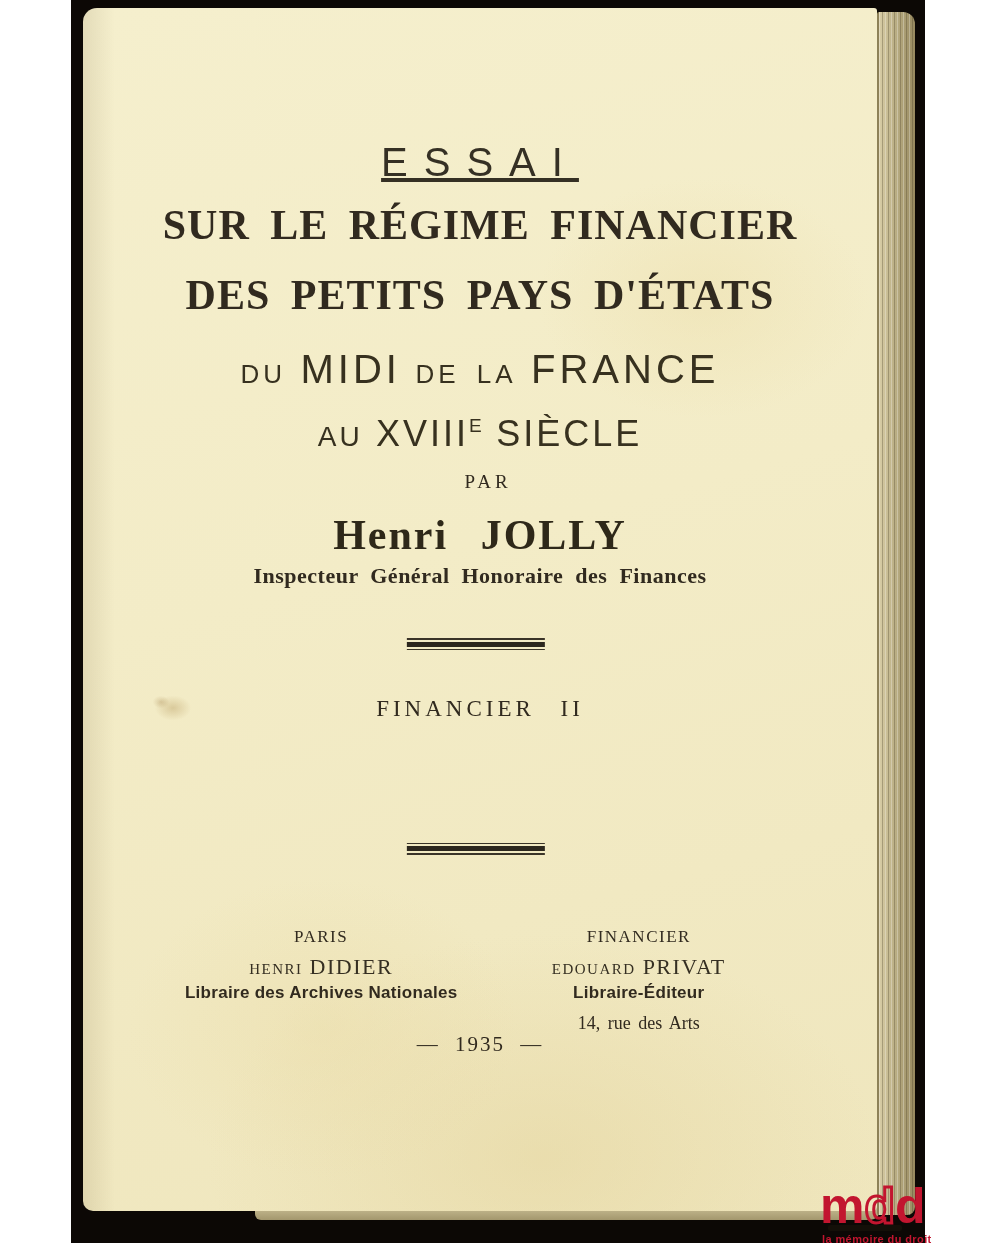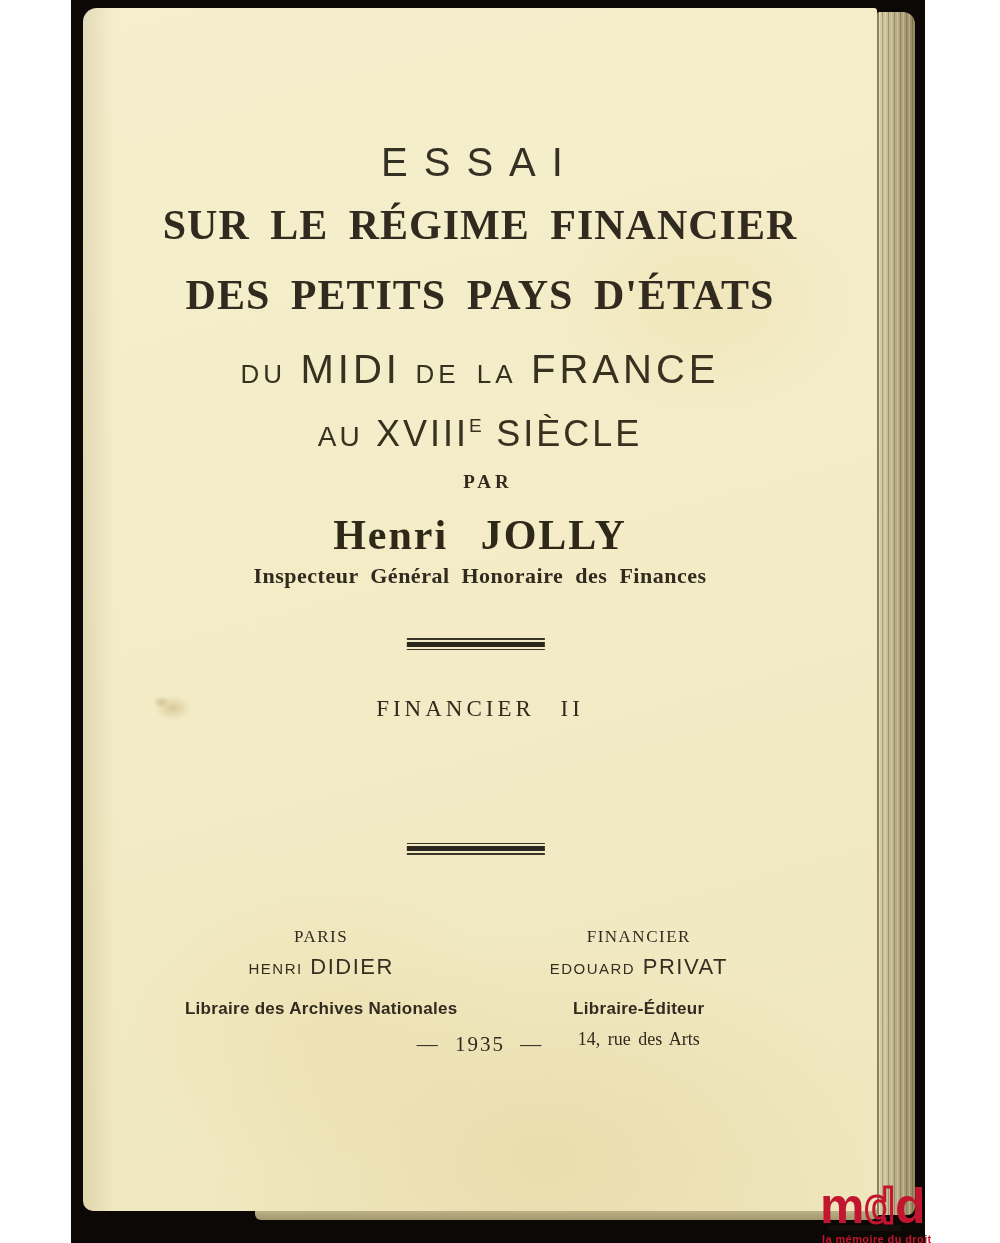--- a/index.html
+++ b/index.html
@@ -38,32 +38,32 @@
         rgba(66,56,32,.30) 3px 4px, rgba(66,56,32,0) 4px 6px),
       linear-gradient(90deg,#d8cda6 0%,#b4a87e 55%,#97895f 100%);
     border-left:2px solid #8d8158;
     border-radius:2px 12px 8px 2px;
     z-index:2;
   }
   
   .line{position:absolute;left:0;right:0;text-align:center;line-height:1;color:#312a1f;}
   .essai{
     top:134px;font-family:"Liberation Sans",sans-serif;font-size:40px;
-    letter-spacing:16px;font-weight:400;color:#353024;
+    letter-spacing:16px;font-weight:400;color:#353024;text-decoration:underline;
   }
   .t2{top:196px;font-size:42px;font-weight:bold;letter-spacing:1px;word-spacing:9px;}
   .t3{top:266px;font-size:42px;font-weight:bold;letter-spacing:1px;word-spacing:9px;}
   .t4{top:341px;font-family:"Liberation Sans",sans-serif;letter-spacing:4px;word-spacing:6px;color:#37311f;}
   .t4 .lg{font-size:40px;}
   .t4 .sm{font-size:26px;}
   .t5{top:408px;font-family:"Liberation Sans",sans-serif;letter-spacing:3px;word-spacing:6px;color:#37311f;}
   .t5 .lg2{font-size:36px;}
   .t5 .sm2{font-size:28px;}
   .t5 sup{font-size:19px;vertical-align:14px;letter-spacing:1px;}
-  .par{top:464px;font-size:19px;letter-spacing:4px;padding-left:16px;font-weight:bold;}
+  .par{top:464px;font-size:19px;letter-spacing:4px;padding-left:16px;}
   .author{top:506px;font-size:42px;font-weight:bold;letter-spacing:2px;word-spacing:20px;color:#2e2819;}
   .author-title{top:557px;font-size:22px;font-weight:bold;word-spacing:6px;letter-spacing:.5px;}
   .rule{
     position:absolute;left:50%;width:138px;height:12px;transform:translateX(-53%);
     background:linear-gradient(to bottom,
       #3a3428 0px,#3a3428 1.5px,
       rgba(0,0,0,0) 1.5px,rgba(0,0,0,0) 3.5px,
       #2c271e 3.5px,#2c271e 8.5px,
       rgba(0,0,0,0) 8.5px,rgba(0,0,0,0) 10.5px,
       #3a3428 10.5px,#3a3428 12px);
@@ -71,21 +71,21 @@
   .rule1{top:630px;}
   .rule2{top:835px;}
   .fascicule{top:689px;font-size:23px;letter-spacing:4px;word-spacing:16px;}
   .bearn{top:729px;font-family:"Liberation Sans",sans-serif;font-size:30px;letter-spacing:7px;word-spacing:14px;color:#37311f;}
   
   .publishers{position:absolute;top:919px;left:0;right:0;z-index:3;}
   .pub{position:absolute;width:38%;text-align:center;color:#312a1f;line-height:1.15;}
   .pub-left{left:11%;}
   .pub-right{left:51%;}
   .pub .city{font-size:17px;letter-spacing:1.5px;margin-bottom:7px;}
-  .pub .name{font-family:Liberation Sans, sans-serif;font-size:22px;letter-spacing:1.5px;margin-bottom:20px;color:#352f22;}
+  .pub .name{font-family:Liberation Serif, serif;font-size:22px;letter-spacing:1.5px;margin-bottom:4px;color:#352f22;}
   .pub .name .pfx{font-variant:small-caps;text-transform:lowercase;}
   .pub .role{font-family:"Liberation Sans",sans-serif;font-weight:bold;font-size:17px;letter-spacing:.3px;margin-bottom:11px;}
   .pub .addr{font-size:18px;word-spacing:3px;}
   .year{top:1026px;font-size:21px;letter-spacing:2px;word-spacing:8px;}
   
   .watermark{position:absolute;left:820px;top:1181px;width:130px;height:62px;z-index:10;}
   .mdd{
     font-family:"Liberation Sans",sans-serif;font-weight:bold;font-size:50px;
     line-height:1;letter-spacing:0;color:#c2152f;white-space:nowrap;
   }

